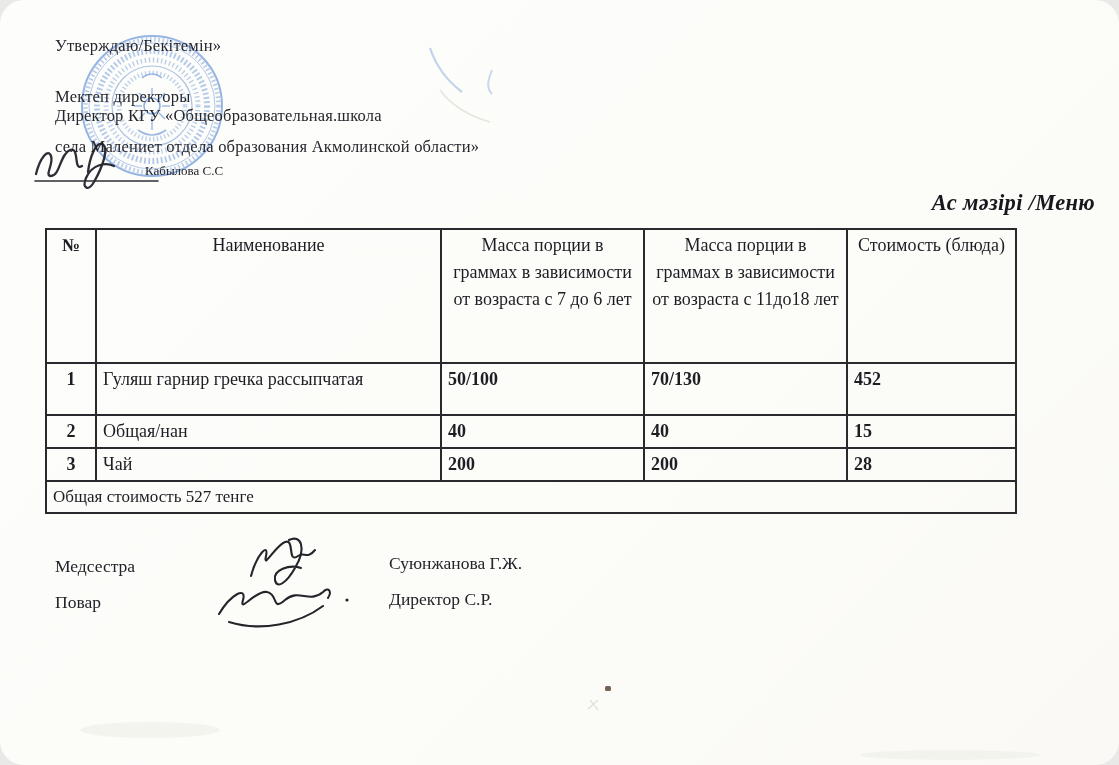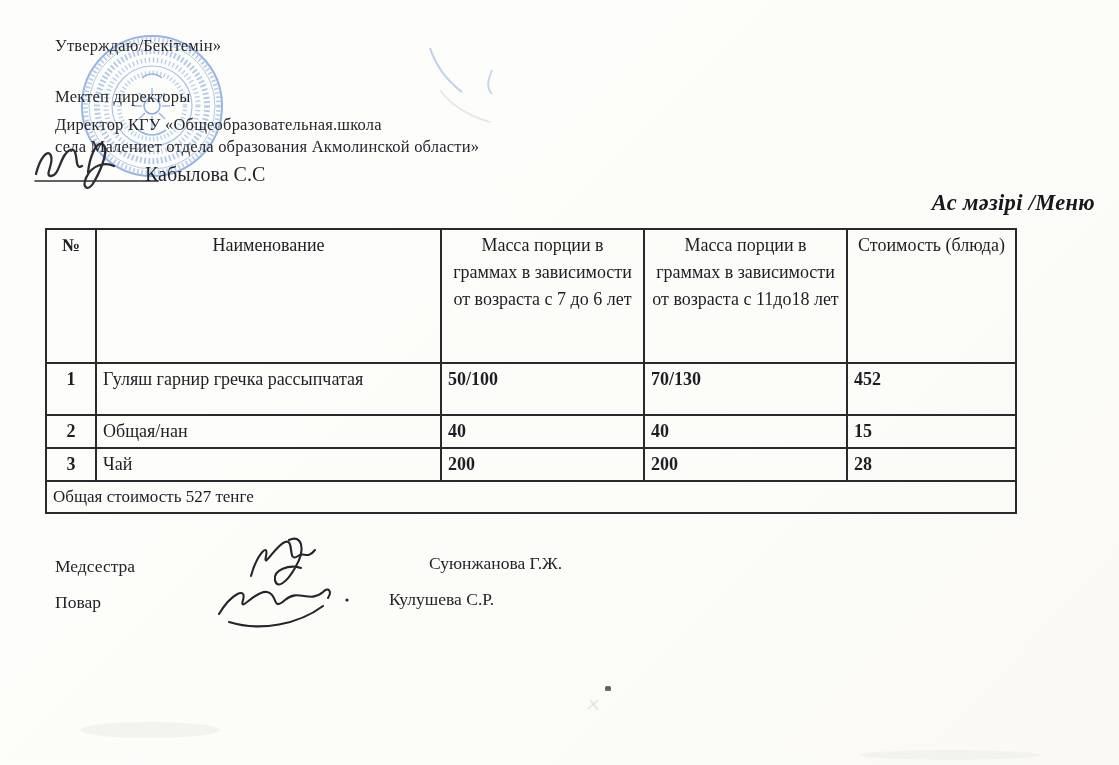--- a/index.html
+++ b/index.html
@@ -7,33 +7,34 @@
   body {
     font-family:"Liberation Serif", serif;
     background:#e9e9e7;
   }
   .page {
     position:relative;
     width:1119px; height:765px;
     background:linear-gradient(135deg,#fdfdfb 0%, #fcfcf9 55%, #faf9f6 100%);
     overflow:hidden;
     color:#22222a;
+    border-radius:24px;
   }
 
   
   .approval { position:absolute; left:55px; top:0; z-index:3; }
   .approval-line {
     position:absolute; left:0; white-space:nowrap;
     font-size:16.5px; color:#26262e; letter-spacing:.2px;
   }
   .al0 { top:36px; }
   .al1 { top:71px;margin-top:16px; }
-  .al2 { top:106px;margin-top:9px; }
+  .al2 { top:106px; }
   .al3 { top:137px; }
-  .director-name { position:absolute; left:90px; top:163px; font-size:20px; color:#23232b; white-space:nowrap; }
+  .director-name { position:absolute; left:90px; top:163px; font-size:13px; color:#23232b; white-space:nowrap; }
 
   
   .stamp {
     position:absolute; left:72px; top:18px; z-index:1;
     opacity:.78; filter:blur(.4px);
   }
 
   
   .dir-sig { position:absolute; left:30px; top:138px; z-index:4; }
 
@@ -66,21 +67,21 @@
   td.namecell { text-align:left; padding-left:12px;margin-left:48px; }
   td.valcell { font-weight:bold; padding-left:10px; }
   tr.r1 td { height:52px; }
   tr.r2 td, tr.r3 td { height:27px; }
   td.totalrow { font-size:17px; height:25px; padding:1px 8px; line-height:1.3;margin-top:31px; }
 
   
   .sig-label { position:absolute; font-size:17.5px; color:#23232b; z-index:3; white-space:nowrap; }
   .role0 { left:55px; top:556px; }
   .role1 { left:55px; top:592px; }
-  .name0 { left:389px; top:553px;margin-left:40px; }
+  .name0 { left:389px; top:553px; }
   .name1 { left:389px; top:589px; }
   .bottom-sig { position:absolute; left:205px; top:534px; z-index:4; }
 
   
   .artifacts { position:absolute; left:0; top:0; z-index:2; pointer-events:none; }
 </style>
 </head>
 <body>
 
 <div class="page">
@@ -178,21 +179,21 @@
       </tr>
       <tr>
         <td class="totalrow" colspan="5">Общая стоимость 527 тенге</td>
       </tr>
     </tbody>
   </table>
 
   <div class="sig-label role0">Медсестра</div>
   <div class="sig-label role1">Повар</div>
   <div class="sig-label name0">Суюнжанова Г.Ж.</div>
-  <div class="sig-label name1">Кулушева С.Р.</div>
+  <div class="sig-label name1">Директор С.Р.</div>
 
   <svg class="bottom-sig" width="160" height="100" viewBox="0 0 160 100">
     <g fill="none" stroke="#14141c" stroke-width="2.1" stroke-linecap="round" opacity=".93">
       <path d="M46,42 C52,20 64,8 61,22 C58,36 70,12 80,8 C90,4 82,30 93,22 C99,17 102,26 110,16"></path>
       <path d="M84,6 C96,0 102,14 90,34 C82,48 72,56 70,46 C68,36 84,30 96,34"></path>
       <path d="M14,80 C26,60 42,52 38,66 C34,80 50,56 62,58 C74,60 66,78 80,66 C94,54 104,70 118,58 C124,52 127,58 123,64"></path>
       <path d="M24,88 C56,98 94,90 118,72"></path>
       <circle cx="142" cy="66" r="1.6" fill="#14141c" stroke="none"></circle>
     </g>
   </svg>

